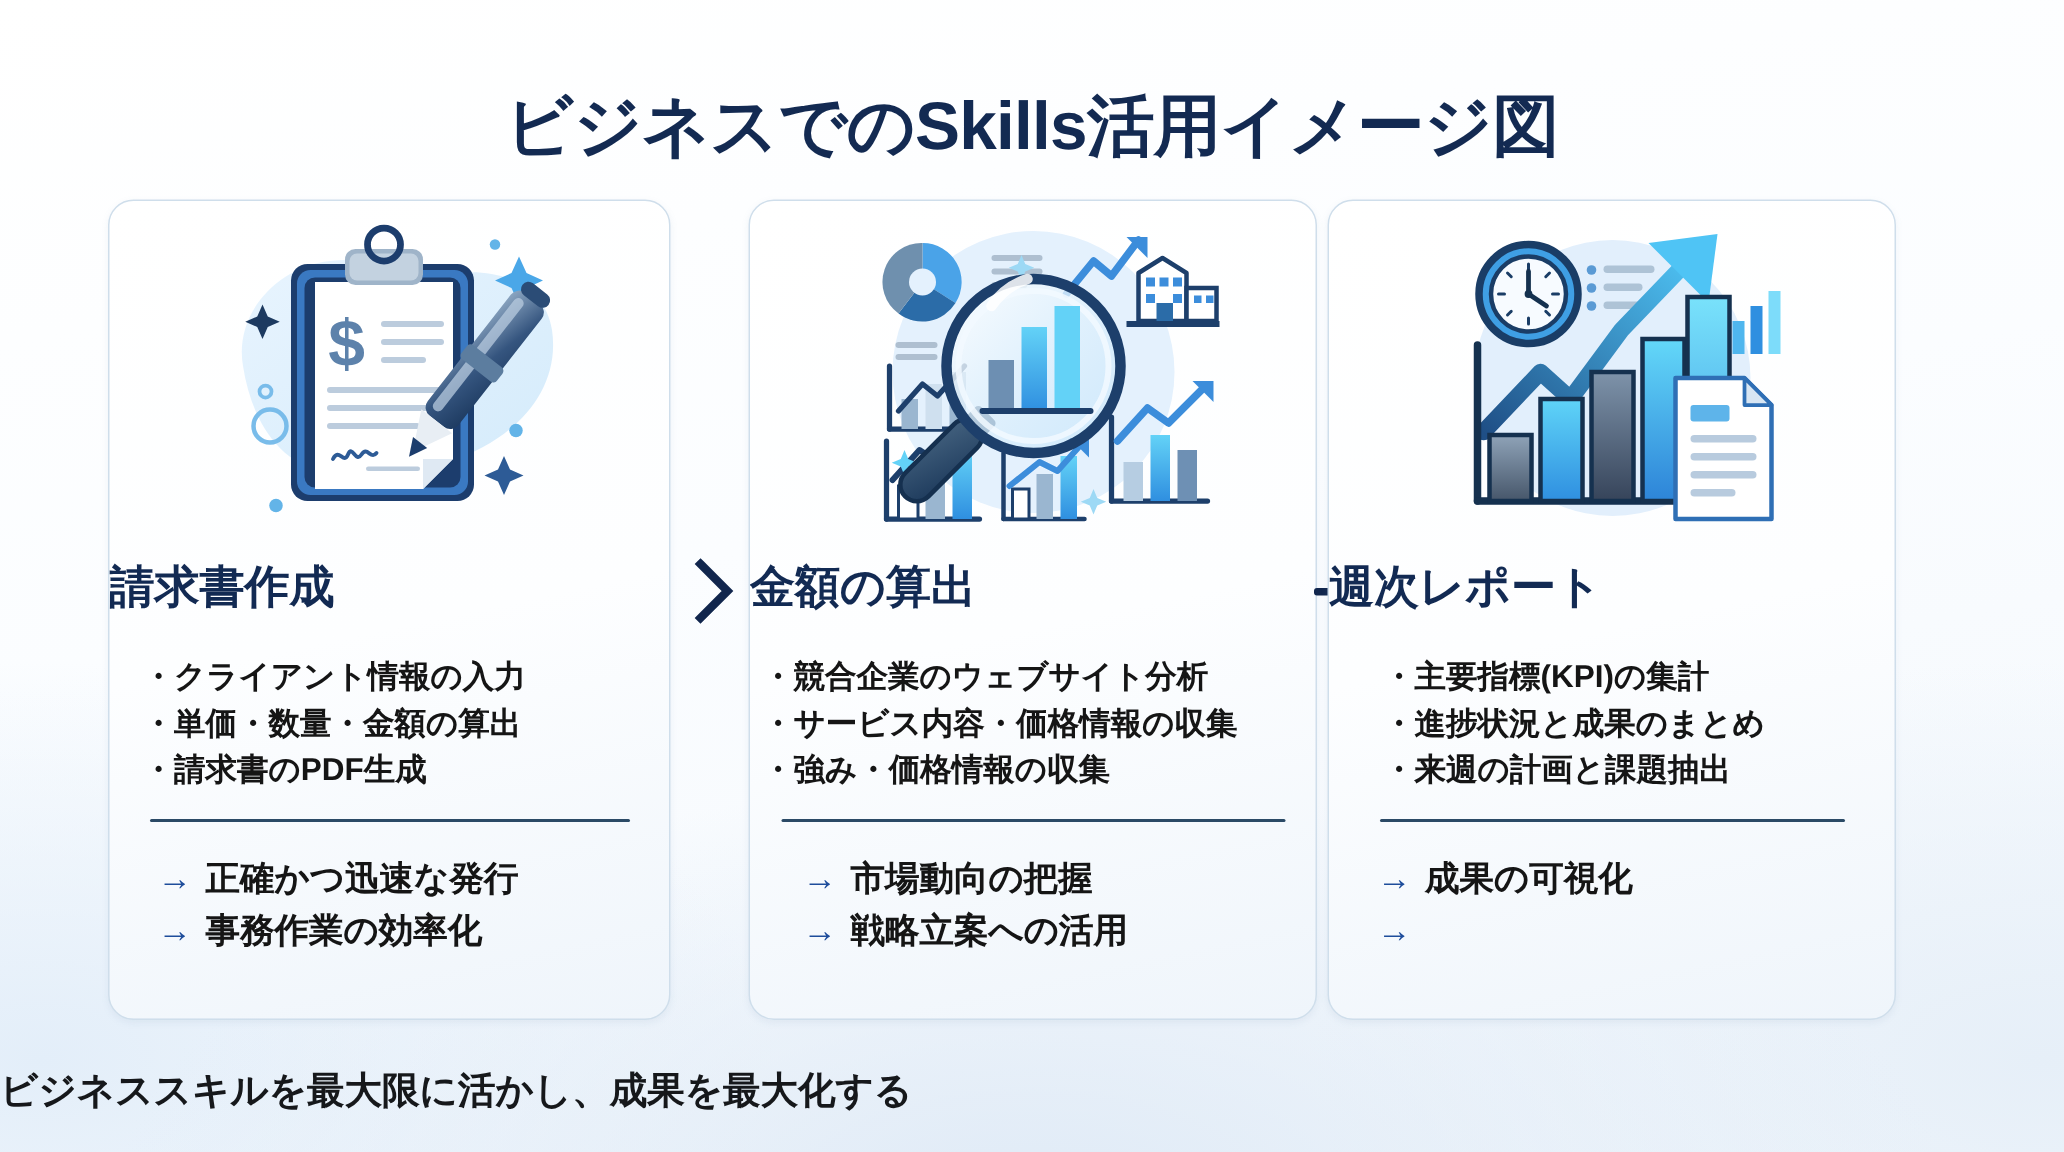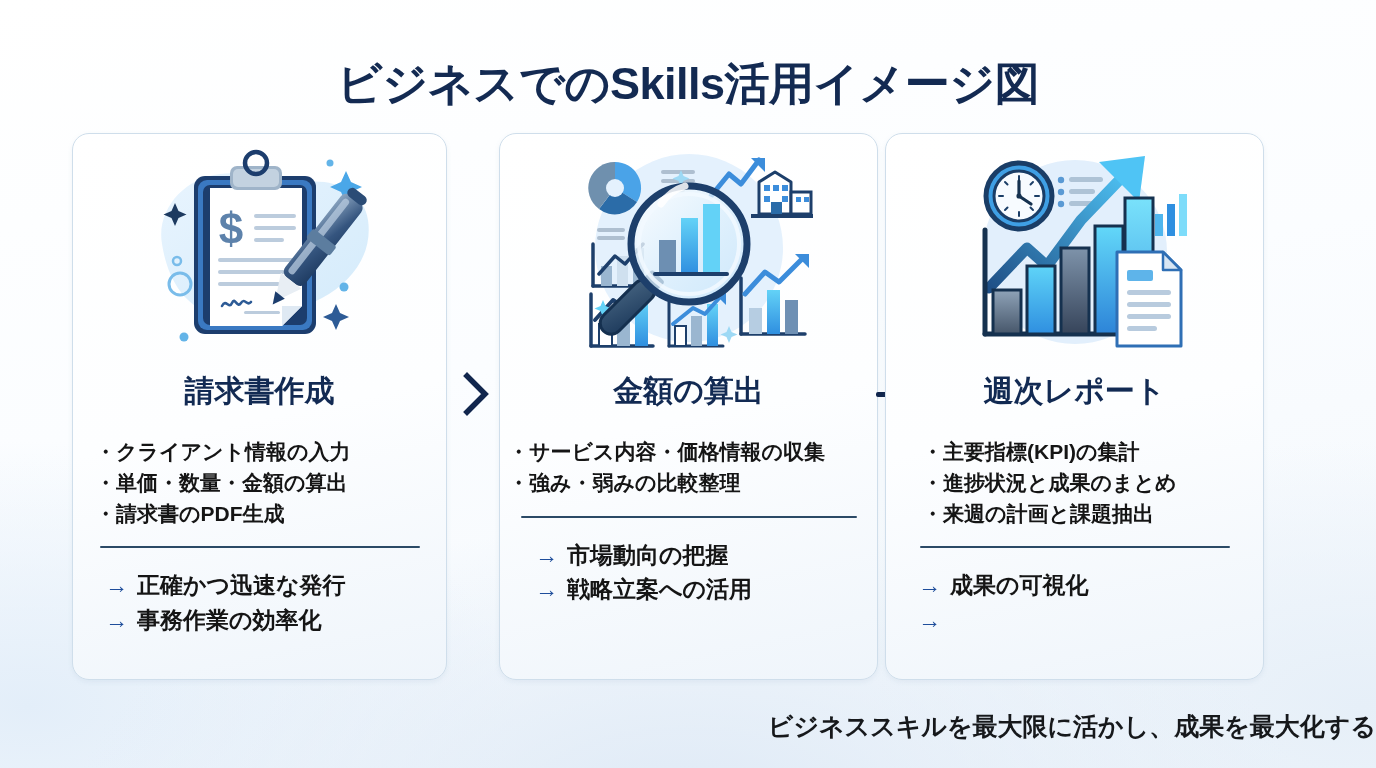--- a/index.html
+++ b/index.html
@@ -61,21 +61,21 @@
     height: 205px;
     margin-top: 14px;
   }
   .icon-area svg {
     display: block;
     margin: 0 auto;
   }
 
   
   .card-heading {
-    text-align: center;
+    text-align: left;
     font-size: 30px;
     font-weight: 700;
     color: #122a53;
     letter-spacing: 0px;
     margin-top: 18px;
     white-space: nowrap;
   }
 
   
   .task-list {
@@ -152,21 +152,21 @@
     background: #11264d;
     border-radius: 2px;
   }
 
   
   #footer-caption {
     position: absolute;
     top: 710px;
     left: 0;
     width: 1376px;
-    text-align: right;
+    text-align: left;
     font-size: 25px;
     font-weight: 700;
     color: #16181b;
     white-space: nowrap;
   }
 </style>
 </head>
 <body>
 
 <div id="stage">
@@ -364,22 +364,23 @@
           <rect x="96" y="92" width="17" height="34" fill="#6d8fb2"></rect>
           <rect x="118" y="70" width="17" height="56" fill="url(#c2bar)"></rect>
           <rect x="140" y="56" width="17" height="70" fill="#63d2f7"></rect>
           <path d="M92 126h72" stroke="#1d3f6b" stroke-width="4" stroke-linecap="round"></path>
           <path d="M98 56a46 46 0 0 1 24-18" fill="none" stroke="#ffffff" stroke-width="7" stroke-linecap="round" opacity="0.85"></path>
         </g>
       </svg>
     </div>
     <h2 class="card-heading">金額の算出</h2>
     <ul class="task-list">
+      <li class="task-item">・競合企業のウェブサイト分析</li>
       <li class="task-item">・サービス内容・価格情報の収集</li>
-      <li class="task-item">・強み・弱みの比較整理</li>
+      <li class="task-item">・強み・価格情報の収集</li>
     </ul>
     <div class="card-divider"></div>
     <ul class="outcome-list">
       <li class="outcome-item">
         <span class="outcome-arrow">→</span>
         <span>市場動向の把握</span>
       </li>
       <li class="outcome-item">
         <span class="outcome-arrow">→</span>
         <span>戦略立案への活用</span>

